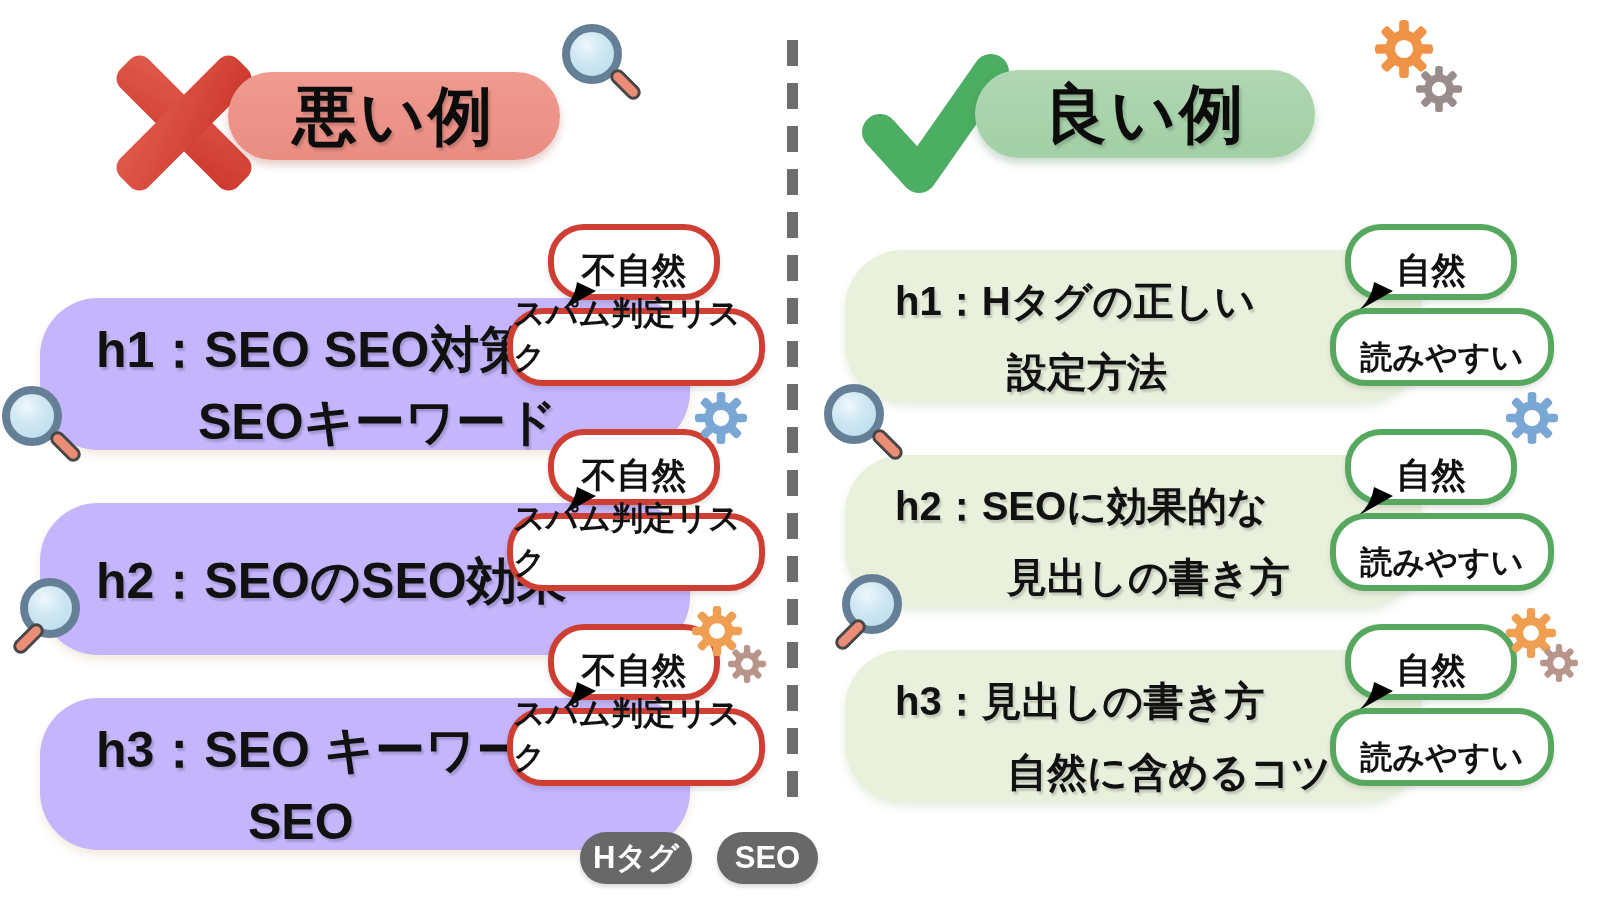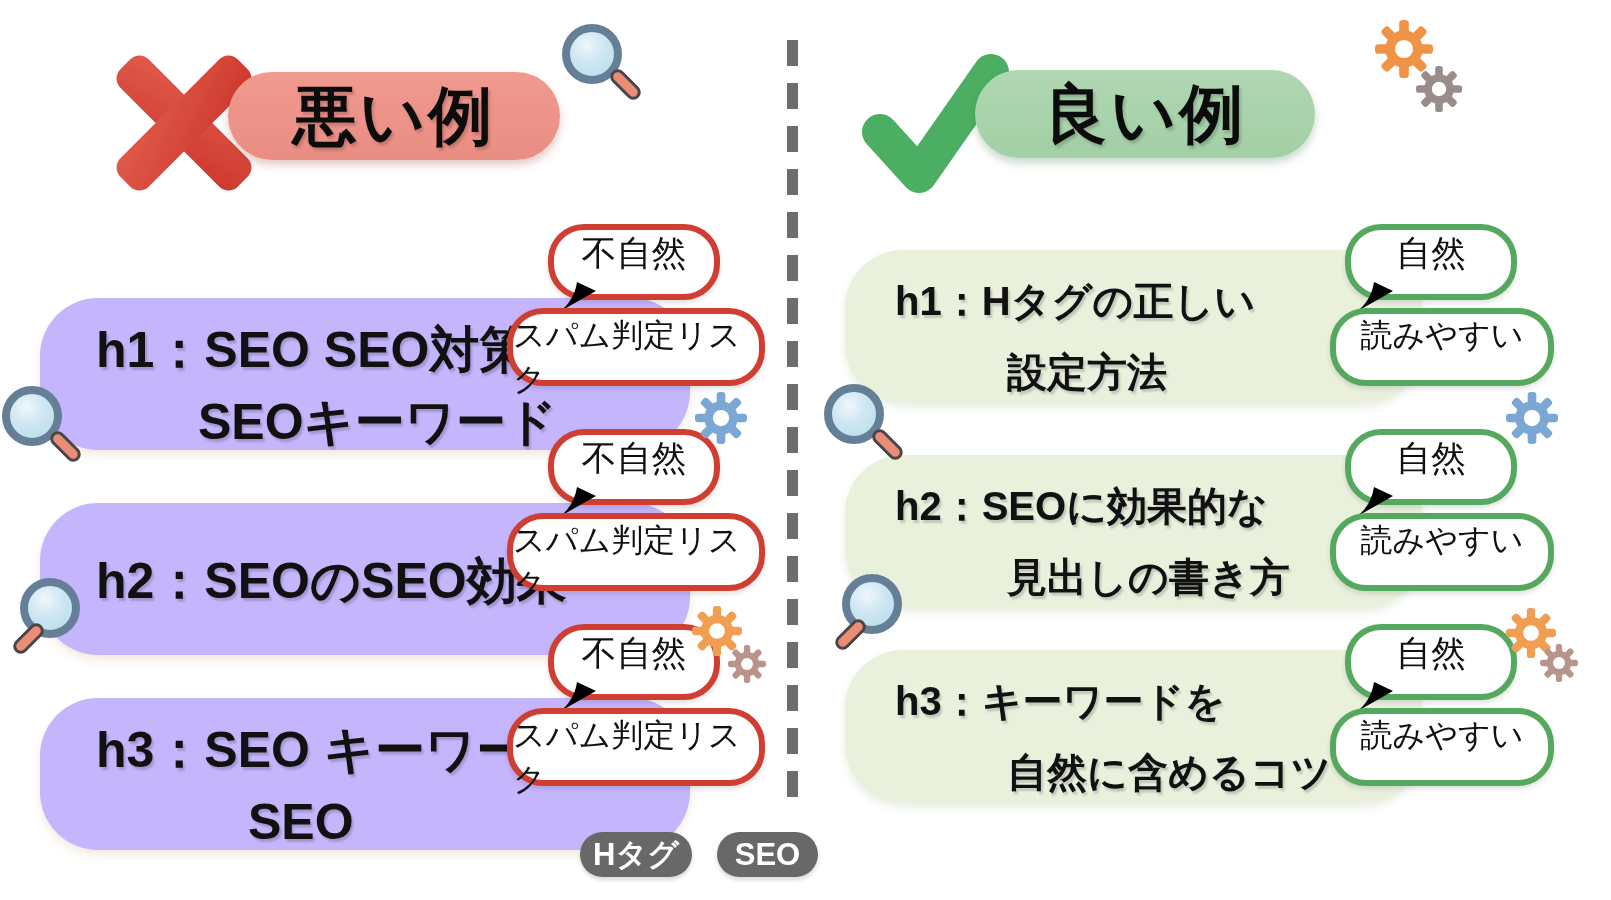--- a/index.html
+++ b/index.html
@@ -30,31 +30,31 @@
   .card.good{left:845px;width:577px;background:#e9f1dd;box-shadow:0 5px 8px rgba(120,160,90,.18);}
   .ct{display:flex;flex-direction:column;padding:16px 0 0 56px;font-weight:900;
     font-size:50px;line-height:72px;text-shadow:2px 3px 2px rgba(0,0,0,.17);}
   .card.good .ct{padding-left:50px;font-size:40px;line-height:71px;}
   .card.center .ct{padding-top:42px;}
   .l2:empty{display:none;}
   .ind-a{padding-left:102px;}
   .ind-b{padding-left:152px;}
   .ind-c{padding-left:112px;}
   
-  .bubble{position:absolute;background:#fff;border-radius:36px;display:flex;align-items:flex-start;
-    justify-content:center;font-weight:400;box-shadow:0 3px 5px rgba(0,0,0,.12);}
+  .bubble{position:absolute;background:#fff;border-radius:36px;display:flex;align-items:flex-end;
+    justify-content:center;font-weight:700;box-shadow:0 3px 5px rgba(0,0,0,.12);}
   .bubble.bad{border:6px solid #cf3e33;}
   .bubble.good{border:6px solid #55a85e;}
   .bubble.small{width:160px;height:64px;font-size:35px;}
   .bubble.large{height:66px;font-size:32px;}
   .bubble.large.bad{width:246px;}
   .bubble.large.good{width:212px;}
   .tail{position:absolute;left:0px;bottom:-21px;width:46px;height:36px;overflow:visible;}
   
-  .tag{position:absolute;top:832px;height:45px;border-radius:26px;background:#686868;
+  .tag{position:absolute;top:832px;height:52px;border-radius:26px;background:#686868;
     color:#fff;font-weight:800;font-size:31px;display:flex;align-items:center;justify-content:center;
     box-shadow:0 3px 4px rgba(0,0,0,.15);}
   
   .mag{position:absolute;width:74px;height:98px;}
   .mag .lens{position:absolute;left:0;top:0;width:60px;height:60px;border-radius:50%;
     background:radial-gradient(circle at 38% 30%,#eef7fc 0%,#cde6f2 45%,#b6dbeb 100%);
     border:8px solid #647f96;box-sizing:border-box;}
   .mag .handle{position:absolute;width:37px;height:15px;background:#eb8d75;
     border:3px solid #474747;border-radius:8px;box-sizing:border-box;}
   .mag.dr .handle{left:45px;top:53px;transform:rotate(45deg);}
@@ -170,21 +170,21 @@
     </div>
   </div>
   <div class="card good" style="top:455px">
     <div class="ct">
       <span class="l1">h2：SEOに効果的な</span>
       <span class="l2 ind-c">見出しの書き方</span>
     </div>
   </div>
   <div class="card good" style="top:650px">
     <div class="ct">
-      <span class="l1">h3：キーワードを</span>
+      <span class="l1">h3：見出しの書き方</span>
       <span class="l2 ind-c">自然に含めるコツ</span>
     </div>
   </div>
 
   <div class="bubble small good" style="left:1345px;top:224px">
     <span>自然</span>
     <svg class="tail">
         <use href="#btail"></use>
       </svg>
   </div>

